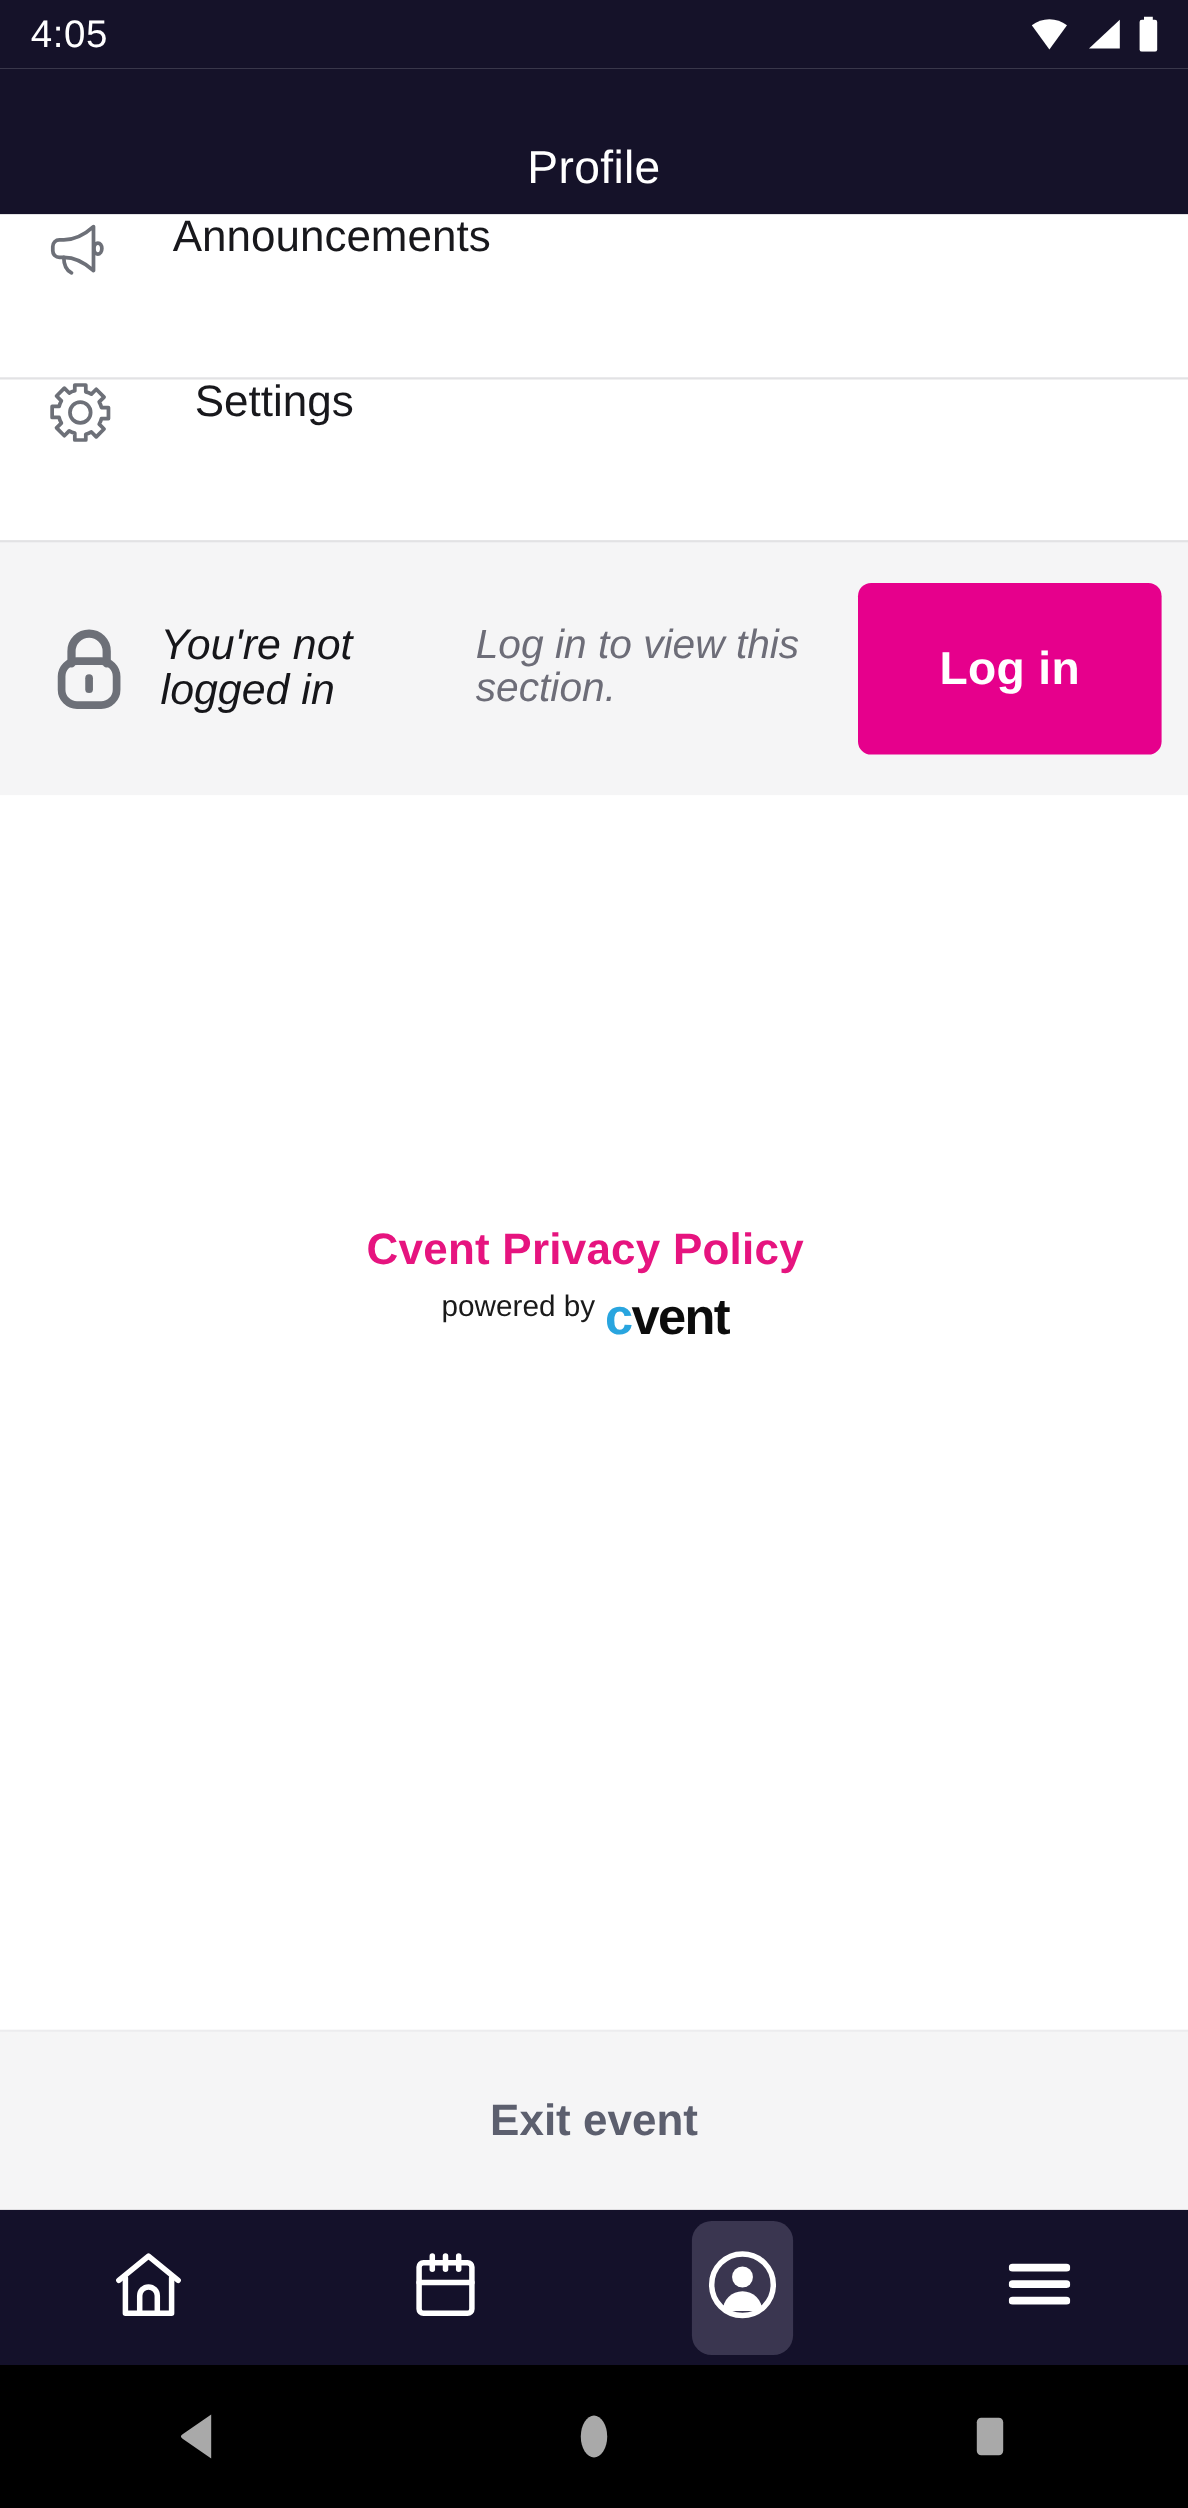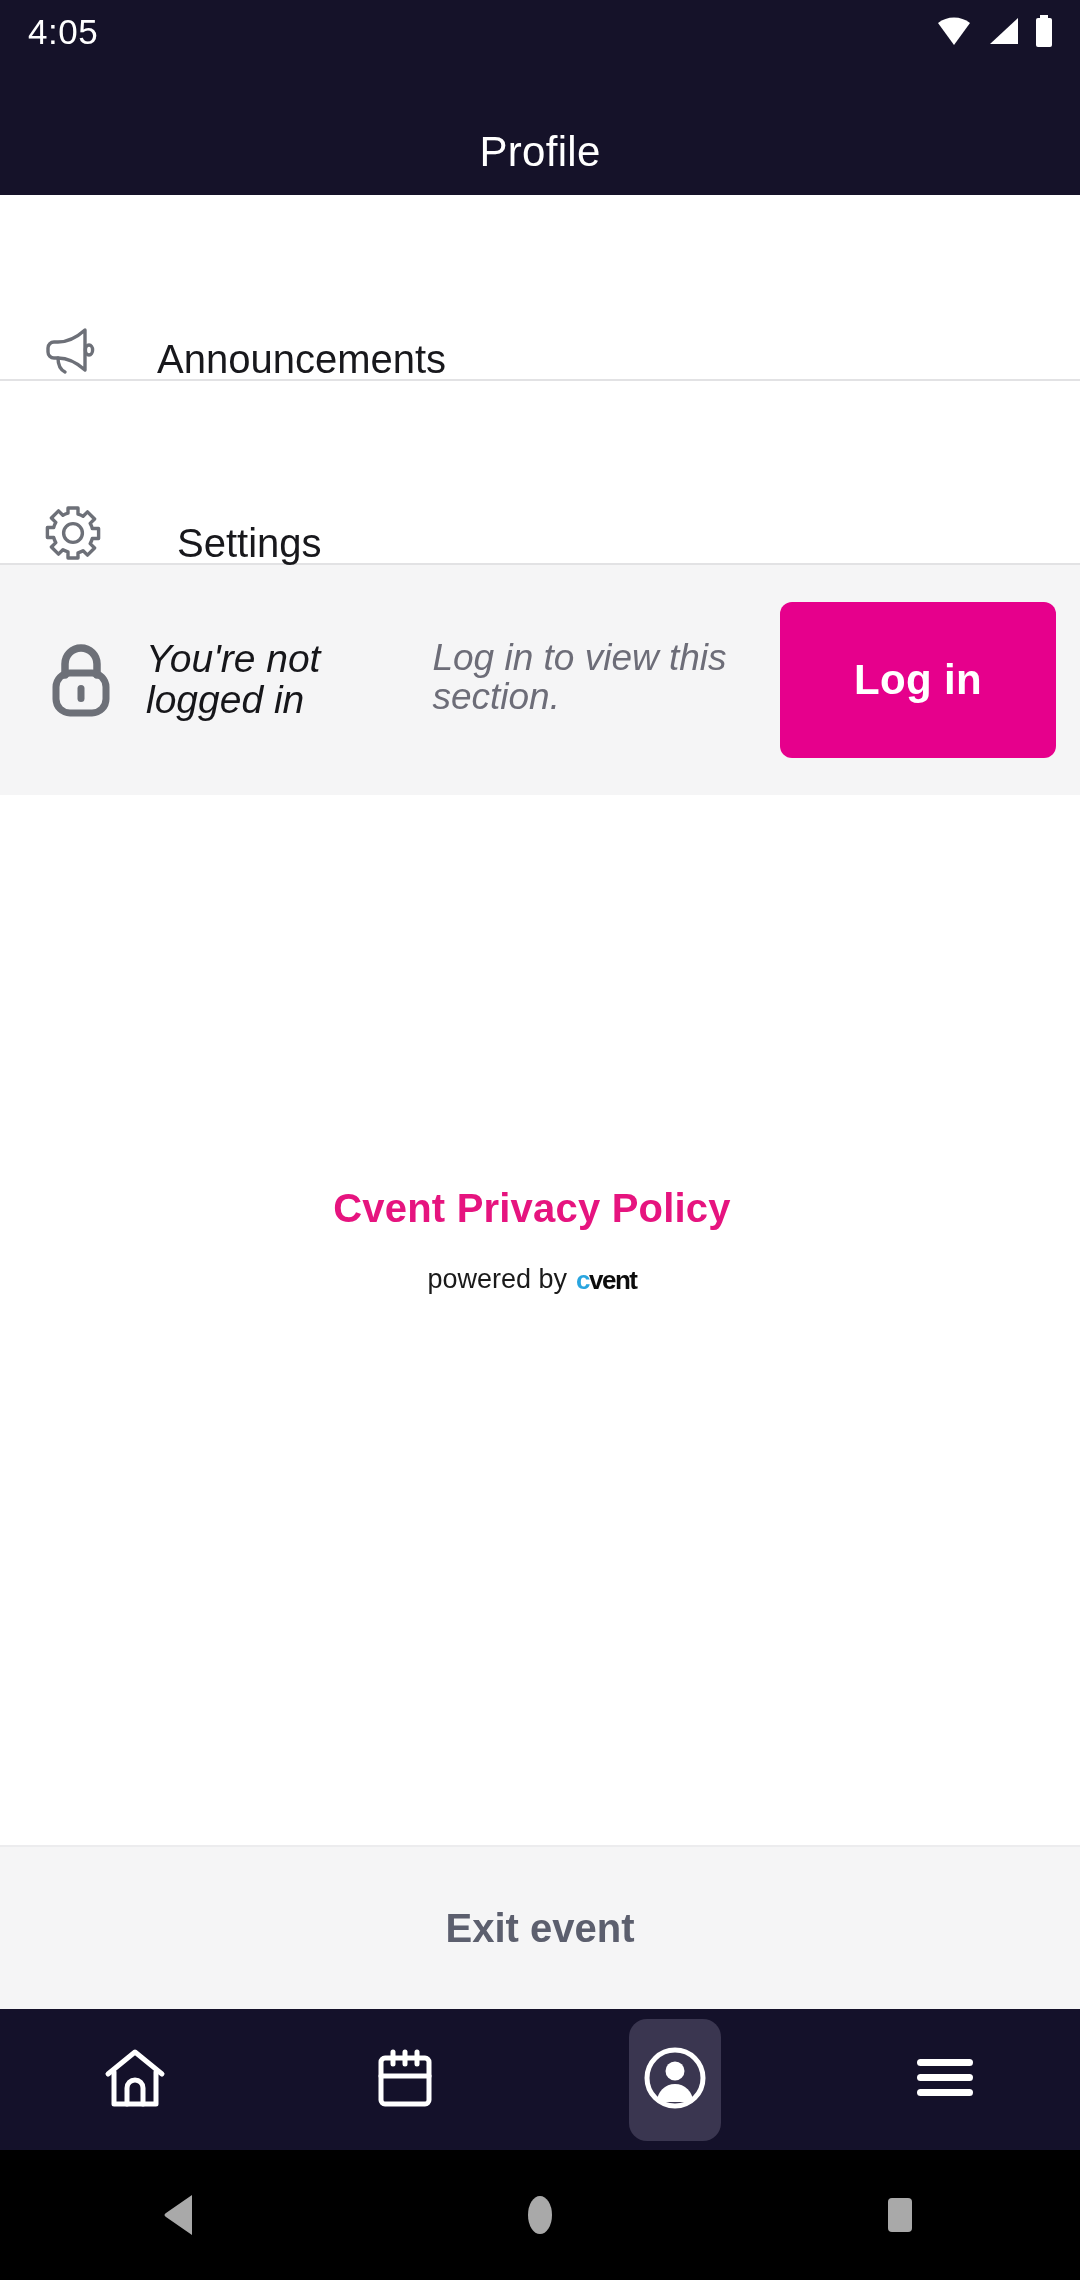--- a/index.html
+++ b/index.html
@@ -45,22 +45,22 @@
     color:#ffffff;
     font-size:42px;
     font-weight:400;
     line-height:1;
     letter-spacing:.3px;
   }
 
   
   .menu-list { flex:0 0 auto; background:#ffffff; }
   .menu-row {
-    height:184px;
-    display:flex; align-items:flex-end;
+    height:148px;
+    display:flex; align-items:flex-start;
     padding-left:43px;
     background:#ffffff;
     position:relative;
   }
   .menu-row + .menu-row { border-top:2px solid #e2e2e4;gap:20px; }
   .menu-icon {
     width:60px; height:60px;
     display:flex; align-items:center; justify-content:center;
     flex:0 0 60px;
   }
@@ -121,27 +121,27 @@
     left:0; right:16px;
     top:393px;
     display:flex; flex-direction:column; align-items:center; gap:18px;
   }
   .privacy-link {
     font-size:40px; font-weight:700; color:#e6147f;
     line-height:1; letter-spacing:.2px;
     text-decoration:none; cursor:pointer;
   }
   .powered-row {
-    display:flex; align-items:center; gap:9px;margin-top:20px;
+    display:flex; gap:9px;
   }
   .powered-by {
     font-size:27px; color:#1a1a1a; line-height:1;
   }
   .cvent-logo {
-    font-size:26px; font-weight:700; line-height:1;
+    font-size:46px; font-weight:700; line-height:1;
     letter-spacing:-1.5px;
   }
   .cvent-logo .c { color:#29a5df; }
   .cvent-logo .vent { color:#0c0c0c; }
 
   
   .exit-section {
     flex:0 0 auto;
     height:164px;
     background:#f5f5f6;

